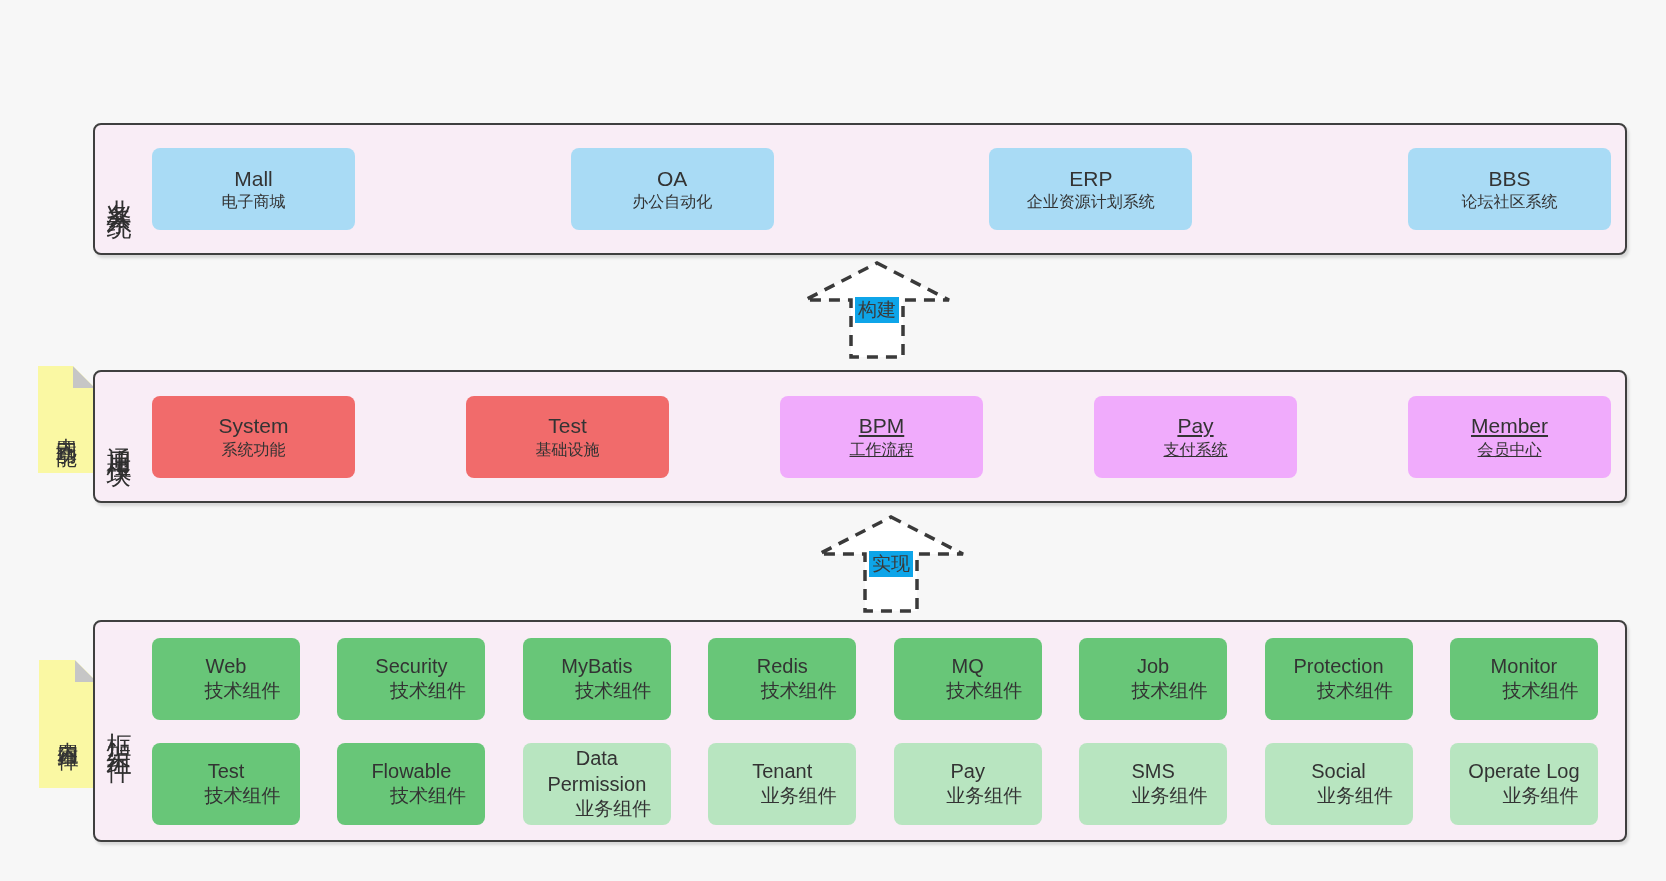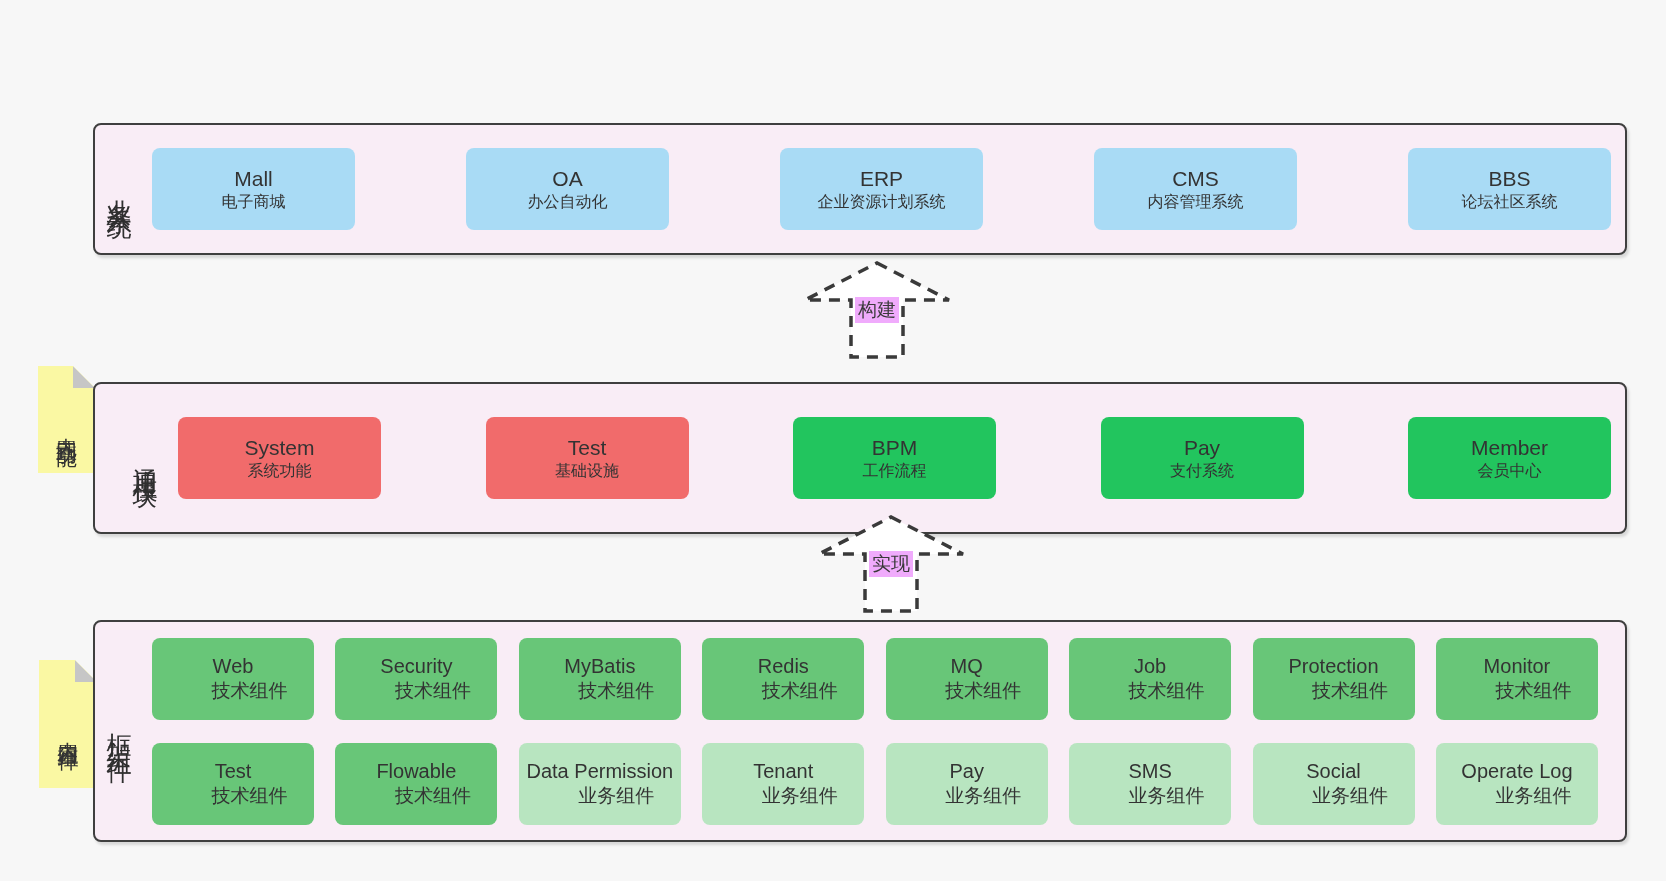--- a/index.html
+++ b/index.html
@@ -9,21 +9,21 @@
     font-family:"Liberation Sans","DejaVu Sans",sans-serif;
     color:#333;
   }
   .container{
     position:absolute;left:93px;width:1534px;box-sizing:border-box;
     background:#f9edf6;border:2px solid #3f3f3f;border-radius:8px;
     box-shadow:2px 3px 3px rgba(0,0,0,.13);
     display:flex;align-items:stretch;z-index:1;
   }
   .c-top{top:123px;height:132px;}
-  .c-mid{top:382px;height:152px;padding-left:26px;}
+  .c-mid{top:370px;height:133px;}
   .c-bot{top:620px;height:222px;}
   .vlabel{
     width:50px;display:flex;align-items:center;justify-content:center;
     writing-mode:vertical-rl;text-orientation:upright;
     font-size:25px;letter-spacing:5px;color:#2f2f2f;
     margin:auto 0;
   }
   .c-bot .vlabel{letter-spacing:9px;}
   .boxrow{
     flex:1;display:flex;align-items:center;justify-content:space-between;
@@ -33,24 +33,24 @@
     flex:1;display:flex;flex-direction:column;justify-content:center;
     gap:23px;padding:0 27px 0 7px;
   }
   .gridrow{display:flex;justify-content:space-between;}
   .box{
     box-sizing:border-box;border-radius:8px;
     display:flex;flex-direction:column;align-items:center;justify-content:center;
     text-align:center;line-height:1.3;
   }
   .box-lg{width:203px;height:82px;justify-content:center;}
-  .box-sm{width:162px;height:82px;}
+  .box-sm{width:148px;height:82px;}
   .v-blue{background:#a9dbf5;}
   .v-red{background:#f16b6b;}
-  .v-pink{background:#22c55e;}
+  .v-pink{background:#f0abfc;text-decoration:underline;}
   .v-green{background:#68c678;}
   .v-lgreen{background:#b8e5c0;}
   .box-name{font-size:21px;}
   .box-desc{font-size:16px;}
   .box-sm .box-name{font-size:20px;padding:0 4px;}
   .box-sm .box-desc{font-size:19px;margin-left:33px;}
   .sticky{
     position:absolute;background:#faf8a3;z-index:0;
     clip-path:polygon(0 0,calc(100% - 22px) 0,100% 22px,100% 100%,0 100%);
     display:flex;align-items:center;justify-content:center;
@@ -64,44 +64,40 @@
   .sticky-text{
     writing-mode:vertical-rl;text-orientation:upright;
     font-size:21px;letter-spacing:3px;color:#333;margin-top:14px;
   }
   .arrow{position:absolute;width:150px;height:100px;z-index:1;}
   .a-build{left:802px;top:260px;}
   .a-impl{left:816px;top:514px;}
   .arrow svg{display:block;}
   .arrow-label{
     position:absolute;left:50%;top:37px;transform:translateX(-50%);
-    background:#f0abfc;padding:0 3px;font-size:19px;color:#3a3a3a;white-space:nowrap;
+    background:#0ea5e9;padding:0 3px;font-size:19px;color:#3a3a3a;white-space:nowrap;
   }
 </style>
 </head>
 <body>
 
 <div class="container c-top">
   <div class="vlabel">业务系统</div>
   <div class="boxrow">
     <div class="box box-lg v-blue">
       <div class="box-name">Mall</div>
       <div class="box-desc">电子商城</div>
     </div>
     <div class="box box-lg v-blue">
       <div class="box-name">OA</div>
       <div class="box-desc">办公自动化</div>
     </div>
     <div class="box box-lg v-blue">
       <div class="box-name">ERP</div>
       <div class="box-desc">企业资源计划系统</div>
-    </div>
-    <div class="box box-lg v-blue">
-      <div class="box-name">CMS</div>
-      <div class="box-desc">内容管理系统</div>
     </div>
     <div class="box box-lg v-blue">
       <div class="box-name">BBS</div>
       <div class="box-desc">论坛社区系统</div>
     </div>
   </div>
 </div>
 
 <div class="arrow a-build">
   <svg width="150" height="100" viewBox="0 0 150 100">

